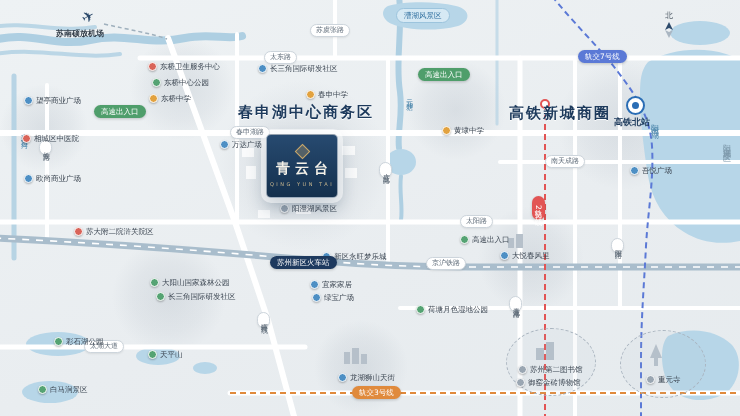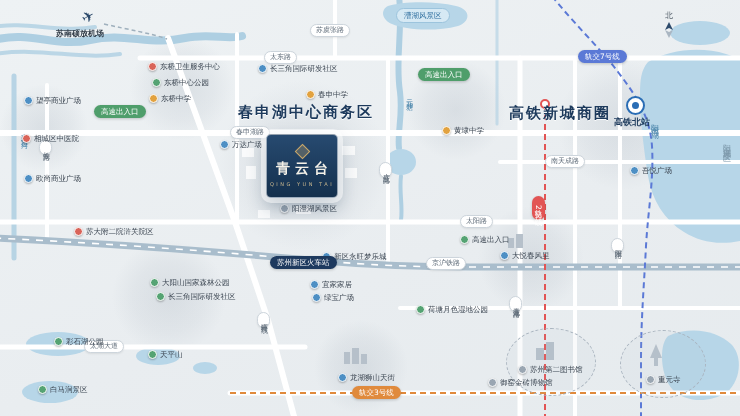--- a/index.html
+++ b/index.html
@@ -283,21 +283,21 @@
       <span>高速出入口</span>
     </div>
   <div class="poi" style="left:500px;top:251px">
       <span class="dot blue"></span>
       <span>大悦春风里</span>
     </div>
   <div class="poi" style="left:518px;top:365px">
       <span class="dot gray"></span>
       <span>苏州第二图书馆</span>
     </div>
-  <div class="poi" style="left:488px;top:378px">
+  <div class="poi" style="left:516px;top:378px">
       <span class="dot gray"></span>
       <span>御窑金砖博物馆</span>
     </div>
   <div class="poi" style="left:646px;top:375px">
       <span class="dot gray"></span>
       <span>重元寺</span>
     </div>
 
 </div>
 

